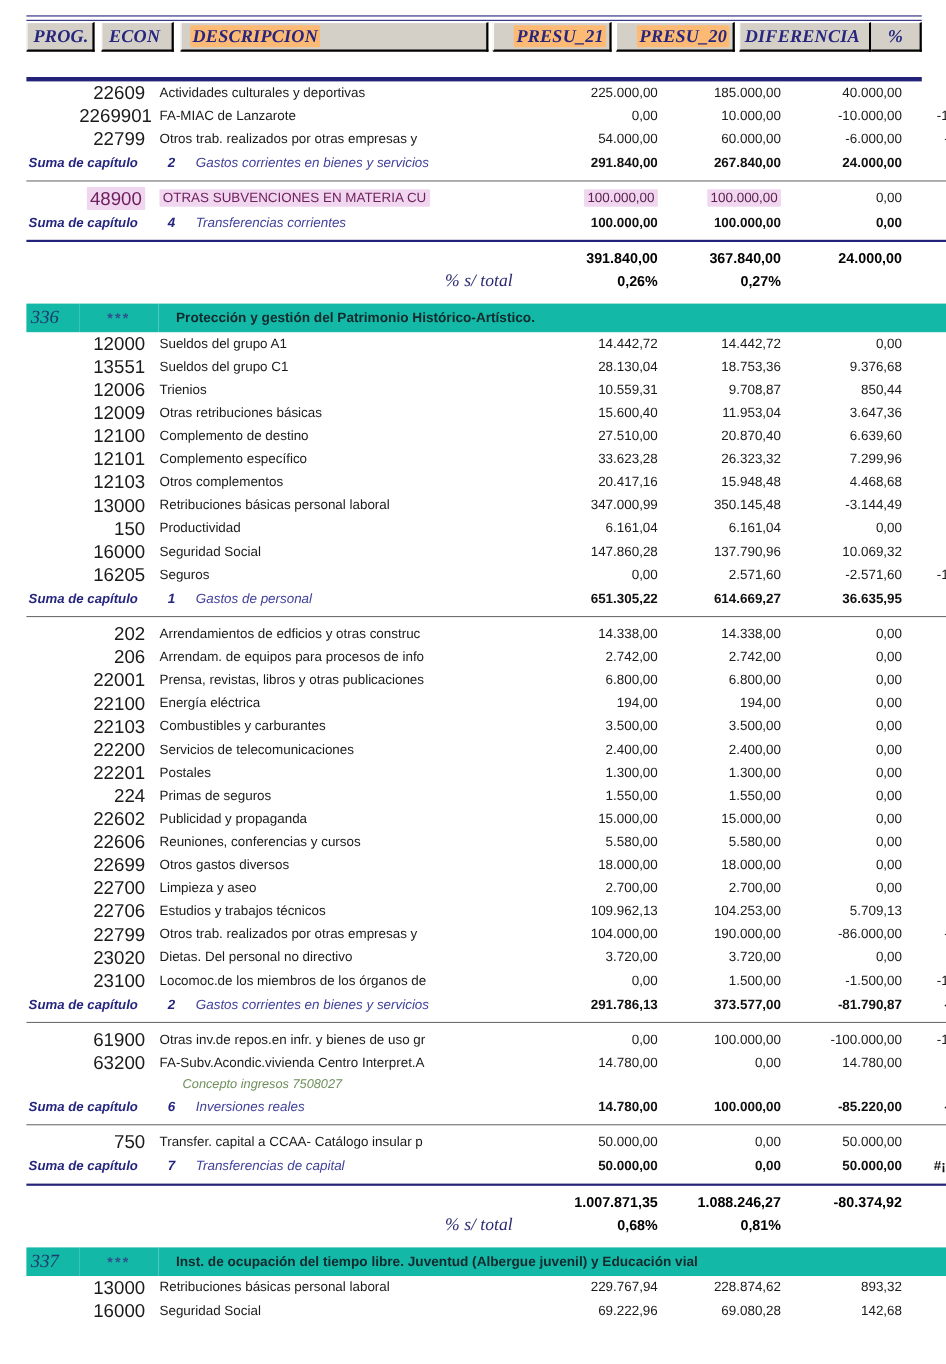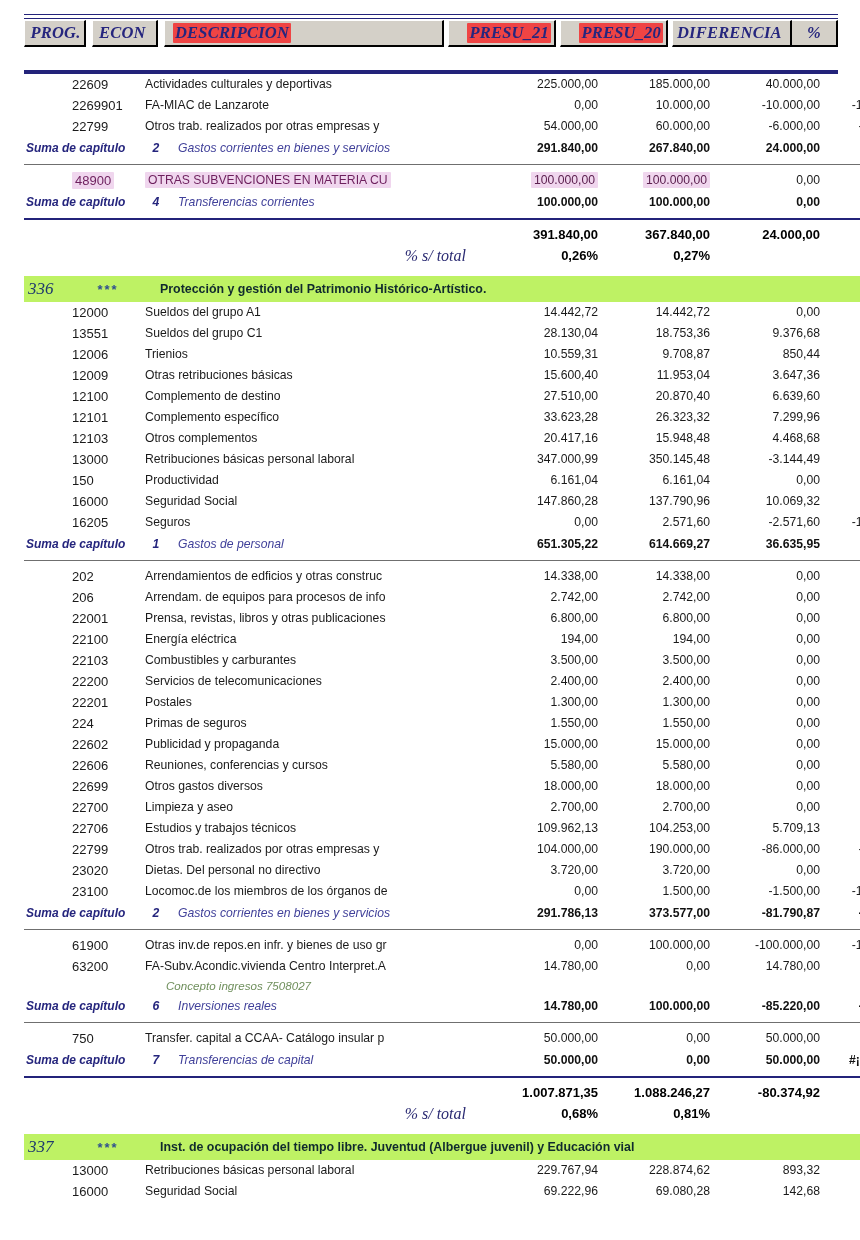--- a/index.html
+++ b/index.html
@@ -42,21 +42,21 @@
     font-family:"Liberation Serif", serif;
     font-style:italic; font-weight:bold;
     font-size:16.5px;
     color:#26267e;
     letter-spacing:.2px;
     box-sizing:border-box;
     overflow:hidden;
     white-space:nowrap;
   }
   .hcell .hl{
-    background:#ef4444;
+    background:#fdba74;
     padding:0 2px;
     border-radius:1px;
   }
   .hc-prog{width:62px; justify-content:center; padding-left:2px;}
   .hc-econ{width:66px; justify-content:flex-start; padding-left:6px; margin-left:6px;}
   .hc-desc{flex:1; justify-content:flex-start; padding-left:8px; margin-left:6px;}
   .hc-p21{width:108px; justify-content:flex-end; padding-right:3px; margin-left:4px;}
   .hc-p20{width:108px; justify-content:flex-end; padding-right:3px; margin-left:4px;}
   .hc-dif{width:120px; justify-content:flex-start; padding-left:4px; margin-left:4px;}
   .hc-pct{width:46px;  justify-content:center; margin-left:0px; border-left:none;}
@@ -71,21 +71,21 @@
   table.grid col.c-desc{width:344px;}
   table.grid col.c-p21{width:112px;}
   table.grid col.c-p20{width:112px;}
   table.grid col.c-dif{width:110px;}
   table.grid col.c-pct{width:74px;}
 
   td{padding:0; vertical-align:middle;}
 
   
   tr.data td{height:21px; line-height:21px;}
-  td.econ{padding-right:12px; font-size:13px; color:#1a1a1a;}
+  td.econ{text-align:right; padding-right:12px; font-size:17px; color:#1a1a1a;}
   td.desc{text-align:left; padding-left:1px; font-size:12.2px; color:#1a1a1a;}
   td.num{text-align:right; padding-right:2px; font-size:12.2px; color:#1a1a1a; font-variant-numeric:tabular-nums;}
   td.pct{text-align:right; padding-right:3px; font-size:12.2px; color:#1a1a1a; font-variant-numeric:tabular-nums;}
 
   
   tr.hl td.econ span.pk,
   tr.hl td.desc span.pk,
   tr.hl td.num span.pk{
     background:#f0d6ee; color:#5c2150; padding:1px 3px; border-radius:1px;
   }
@@ -133,21 +133,21 @@
   tr.tot2 td{height:22px; line-height:22px;}
   td.tot-lab{
     font-family:"Liberation Serif", serif;
     font-style:italic; font-size:16px; color:#2a2a72;
     text-align:right; padding-right:22px;
   }
   td.tot-num{text-align:right; padding-right:2px; font-weight:bold; font-size:13px; color:#000000;}
   td.tot-pct{text-align:right; padding-right:3px; font-weight:bold; font-size:12.6px; color:#111;}
 
   
-  tr.band td{height:26px; background:#bef264;}
+  tr.band td{height:26px; background:#14b8a6;}
   td.band-prog{
     font-family:"Liberation Serif", serif;
     font-style:italic; font-size:17px; font-weight:normal;
     color:#1f3a6e; padding-left:4px; background:#8fcddd;
   }
   td.band-stars{
     text-align:center; color:#2f4f8f; font-size:13px; letter-spacing:2px;
     background:#8fcddd; font-weight:bold;
   }
   td.band-desc{

